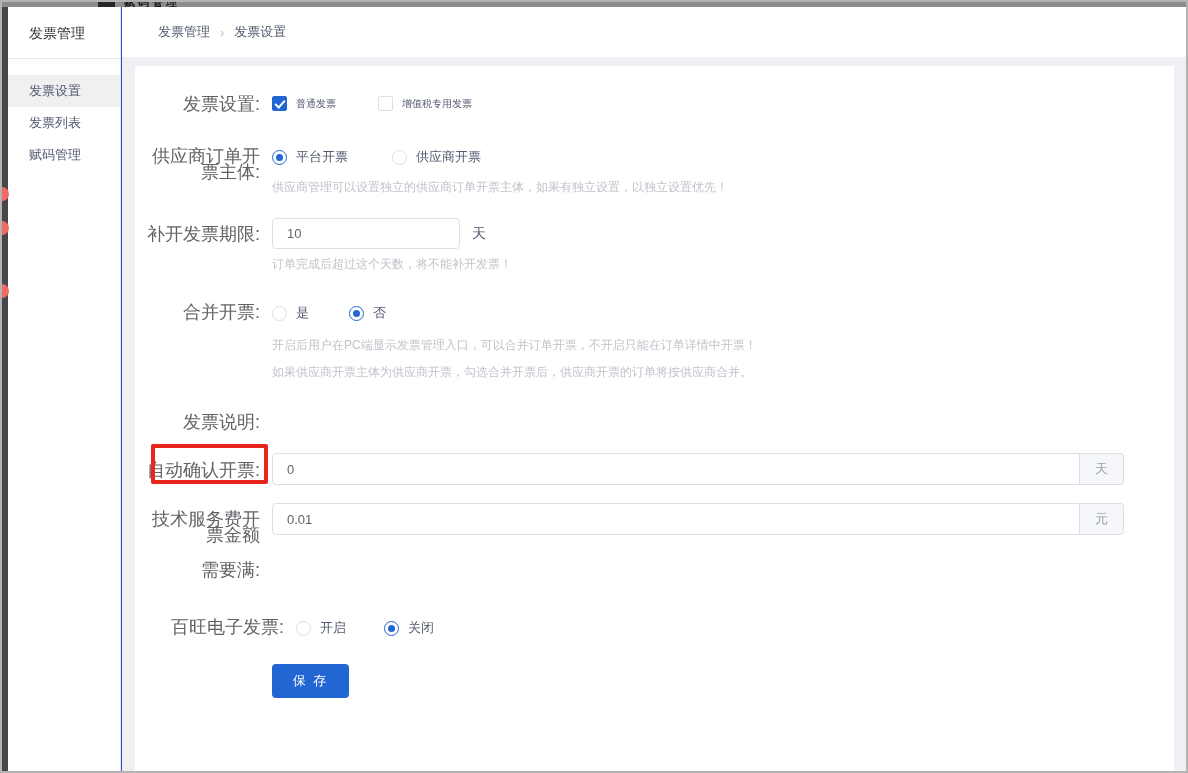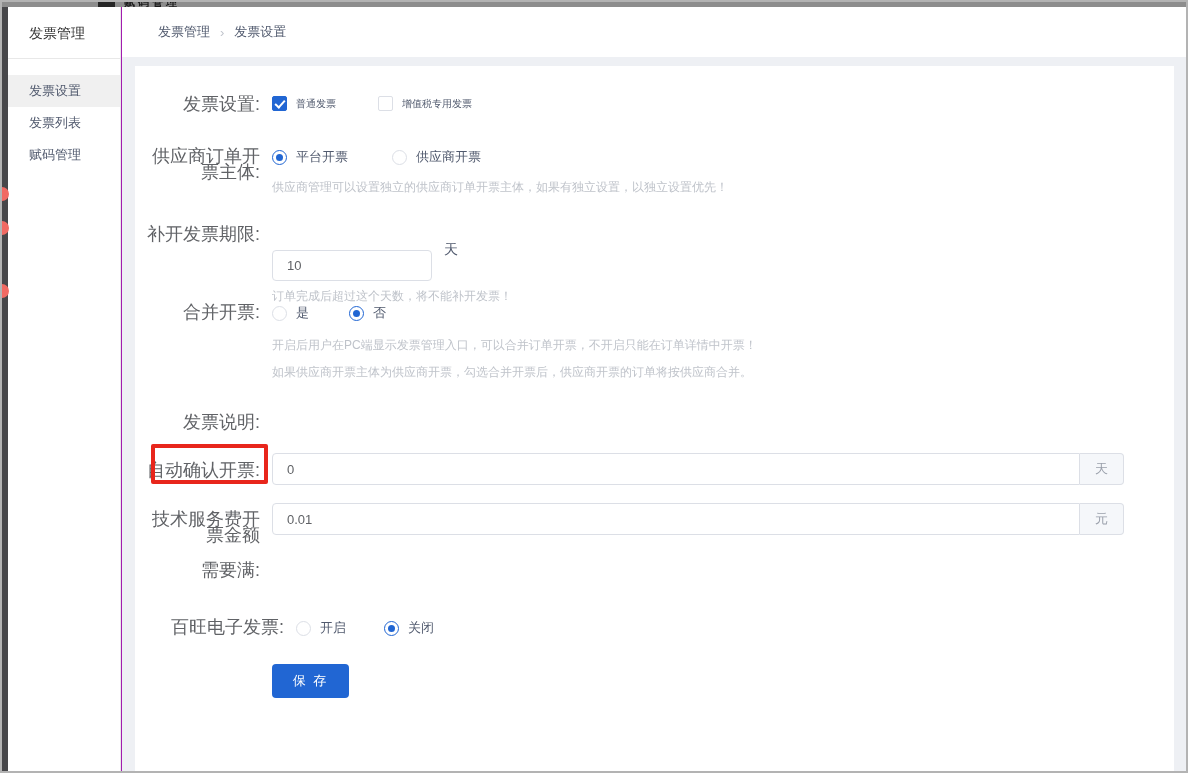--- a/index.html
+++ b/index.html
@@ -1,20 +1,20 @@
 <!DOCTYPE html>
 <html><head>
 <meta charset="utf-8">
 <style>
   * { margin:0; padding:0; box-sizing:border-box; }
   html,body { background:#d9d9d9; }
   body { font-family:"Liberation Sans","DejaVu Sans",sans-serif; }
   .screen {
     position:relative; width:1188px; height:773px;
-    border:2px solid #b3b3b3; background:#a21caf; overflow:hidden;
+    border:2px solid #b3b3b3; background:#1d4ed8; overflow:hidden;
   }
   
   .top-strip {
     position:absolute; top:0; left:0; width:100%; height:5px;
     background:#8d8d8d; overflow:hidden; z-index:30;
   }
   .top-strip .dark-block {
     position:absolute; left:96px; top:0; width:17px; height:5px; background:#262626;
   }
   .top-strip .overflow-text {
@@ -196,28 +196,28 @@
               </div>
             </div>
             <div class="help-text" style="margin-top:13px;font-family:Liberation Serif, serif;">供应商管理可以设置独立的供应商订单开票主体，如果有独立设置，以独立设置优先！</div>
           </div>
         </div>
 
         <div class="form-row" style="margin-top:23px;">
           <div class="form-label" style="padding-top:8px;">补开发票期限:</div>
           <div class="controls">
             <div class="inline">
-              <input class="text-input" style="width: 160px; margin-top: 32px;" type="text" value="10">
+              <input class="text-input" style="width: 188px;" type="text" value="10">
               <span class="unit-text">天</span>
             </div>
             <div class="help-text" style="margin-top:7px;">订单完成后超过这个天数，将不能补开发票！</div>
           </div>
         </div>
 
-        <div class="form-row" style="">
+        <div class="form-row" style="margin-top:32px;">
           <div class="form-label">合并开票:</div>
           <div class="controls">
             <div class="radio-group" style="gap:40px;">
               <div class="radio-option">
                 <span class="radio-circle"></span>
                 <span class="radio-label">是</span>
               </div>
               <div class="radio-option">
                 <span class="radio-circle selected"></span>
                 <span class="radio-label">否</span>

